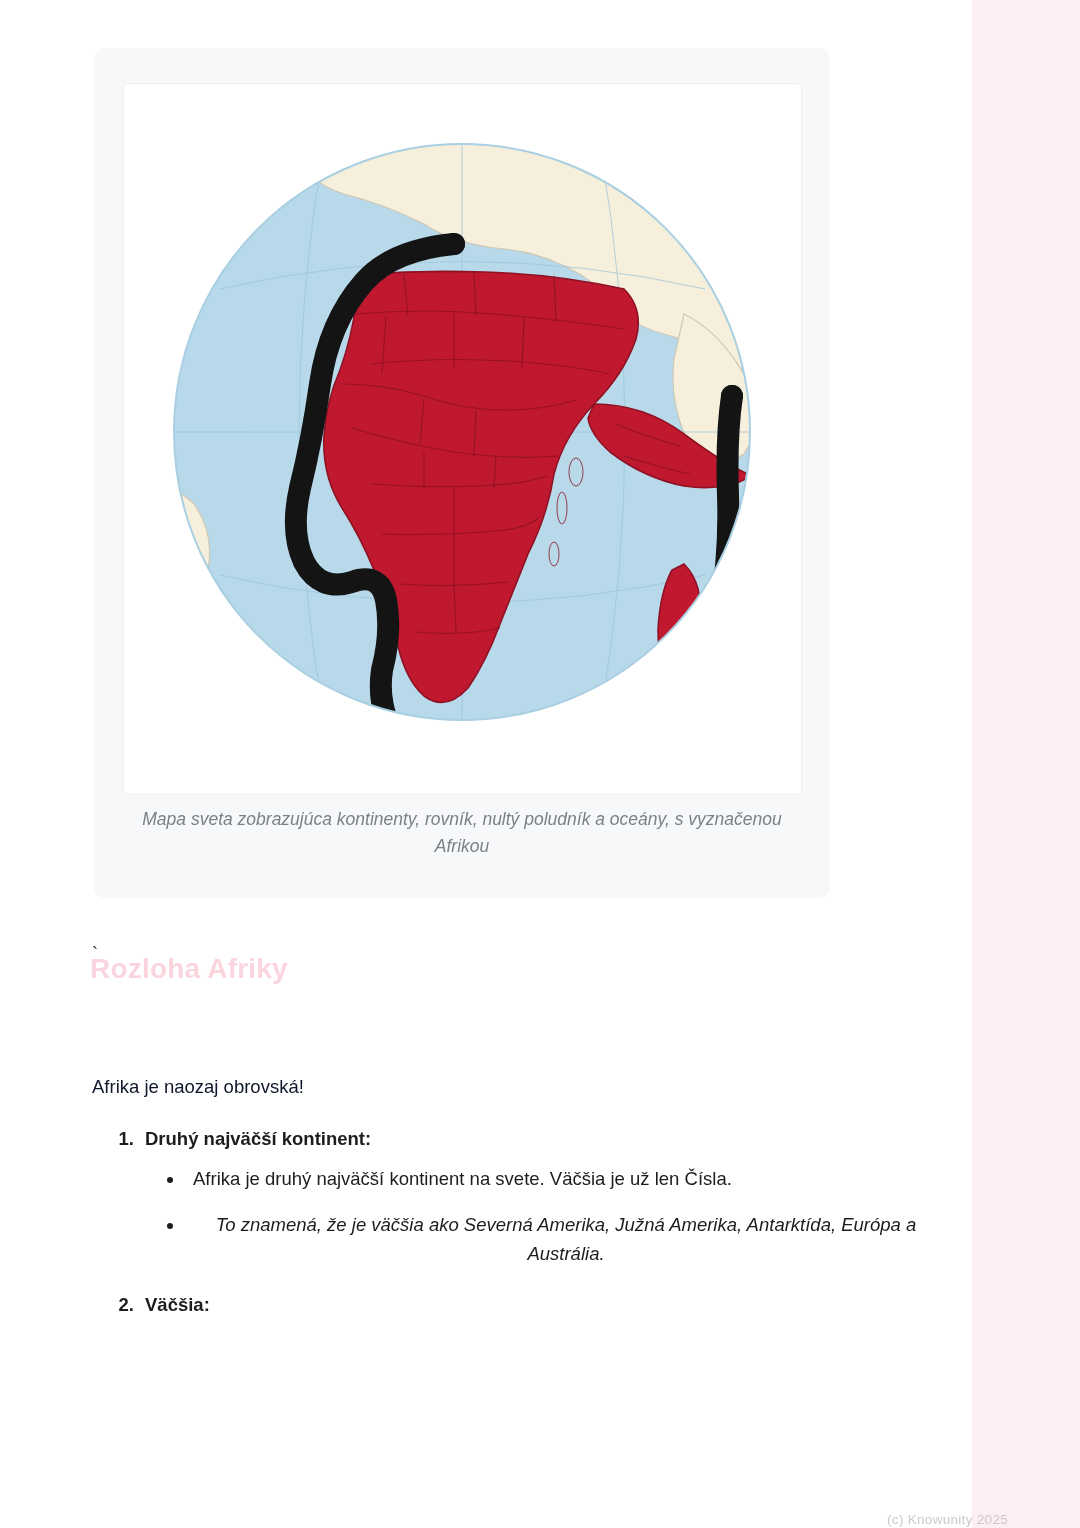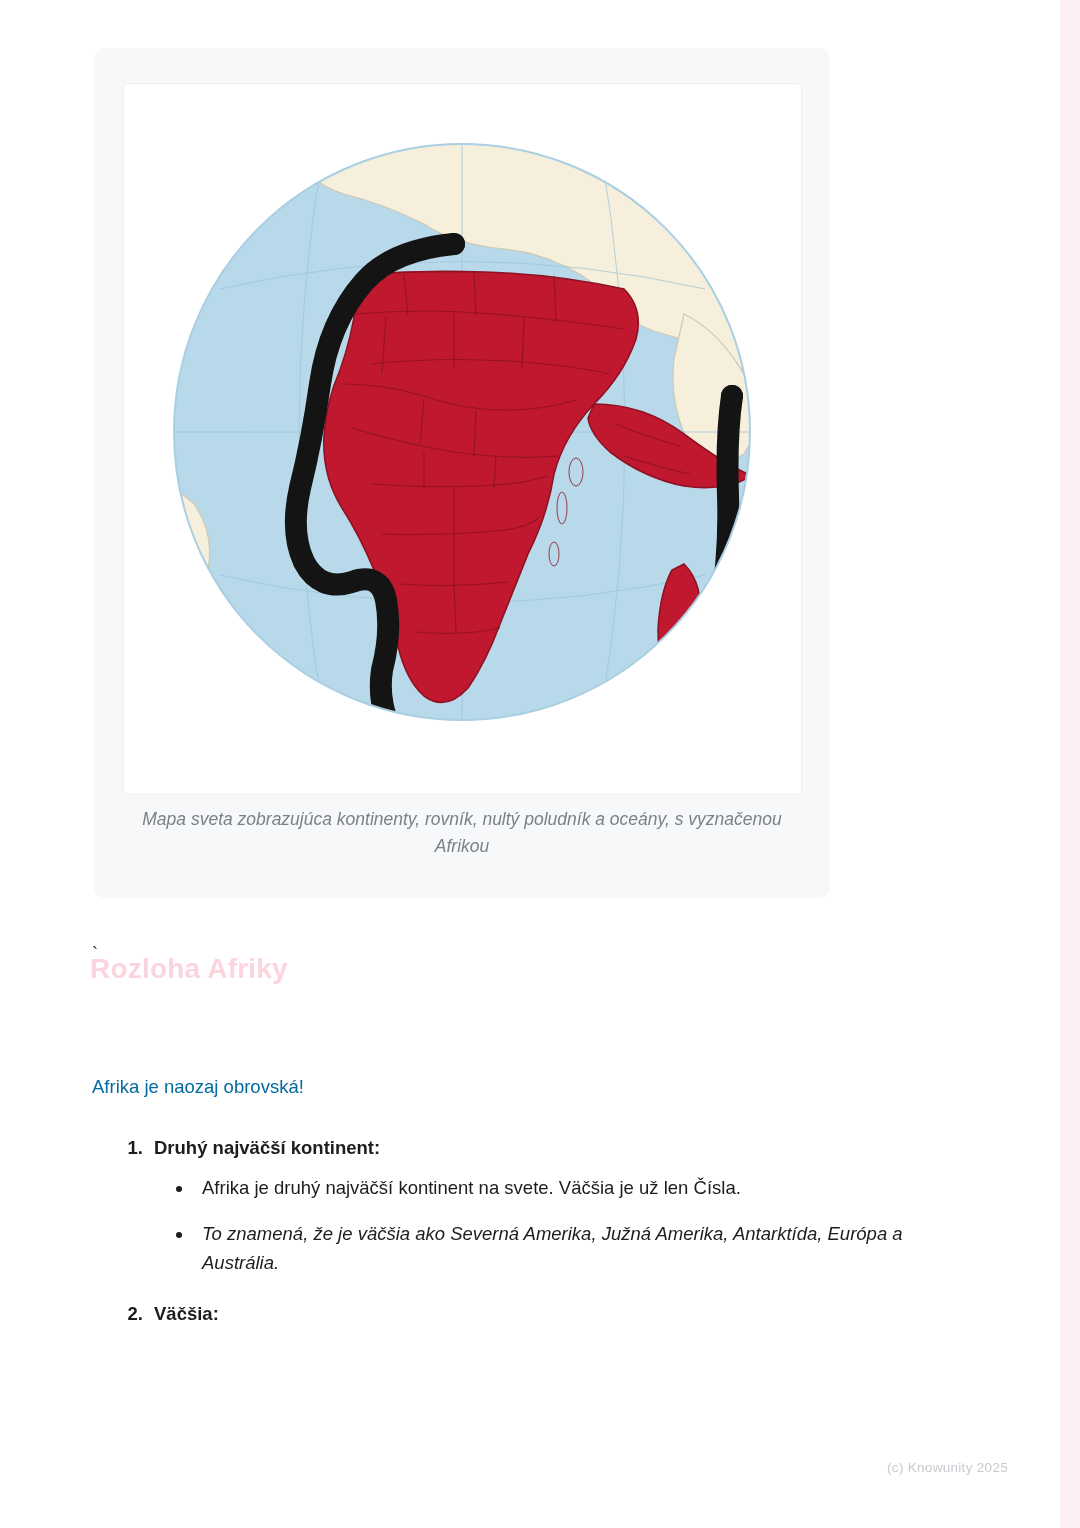--- a/index.html
+++ b/index.html
@@ -31,21 +31,21 @@
     right: 108px;
     width: 2px;
     height: 1528px;
     background: #f3d9df;
   }
 
   .sheet {
     position: absolute;
     left: 0;
     top: 0;
-    width: 1060px;
+    width: 972px;
     height: 1528px;
     background: #ffffff;
   }
 
   
   .figure-card {
     position: absolute;
     left: 94px;
     top: 48px;
     width: 736px;
@@ -100,29 +100,29 @@
     font-weight: 700;
     color: #fbd5de;
     letter-spacing: 0.2px;
   }
 
   .para {
     position: absolute;
     left: 92px;
     top: 1076px;
     font-size: 18.5px;
-    color: #0369a1;
+    color: #0f172a;
   }
 
   ol.list {
     position: absolute;
     left: 92px;
     top: 1122px;
     width: 800px;
-    margin: 12px;
+    margin: 3px;
     padding: 0 0 0 44px;
     list-style: decimal;
     font-size: 18.5px;
     line-height: 1.5;
   }
   ol.list > li {
     margin: 0 0 4px 0;
     padding-left: 6px;
     font-weight: 700;
   }
@@ -133,27 +133,27 @@
     padding: 0 0 0 40px;
     list-style: disc;
     font-weight: 400;
   }
   ul.sub > li {
     margin: 0 0 18px 0;
     padding-left: 8px;
     line-height: 1.55;
   }
   ul.sub > li:last-child { margin-bottom: 0; }
-  .ital { font-style: italic; }
+  .ital { font-style: italic; text-align: center; }
   .bold { font-weight: 400; }
 
   .watermark {
     position: absolute;
     right: 72px;
-    top: 1460px;
+    top: 1512px;
     font-size: 13.5px;
     color: #c9c9cf;
     letter-spacing: 0.3px;
   }
 </style>
 </head>
 <body>
 
 <div class="page-edge"></div>
 <div class="page-edge-line"></div>

